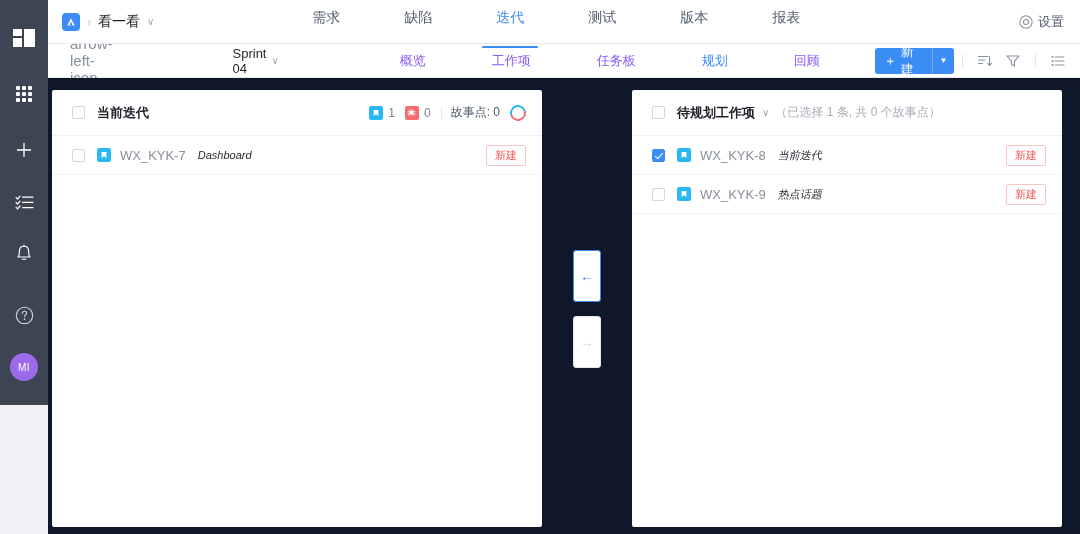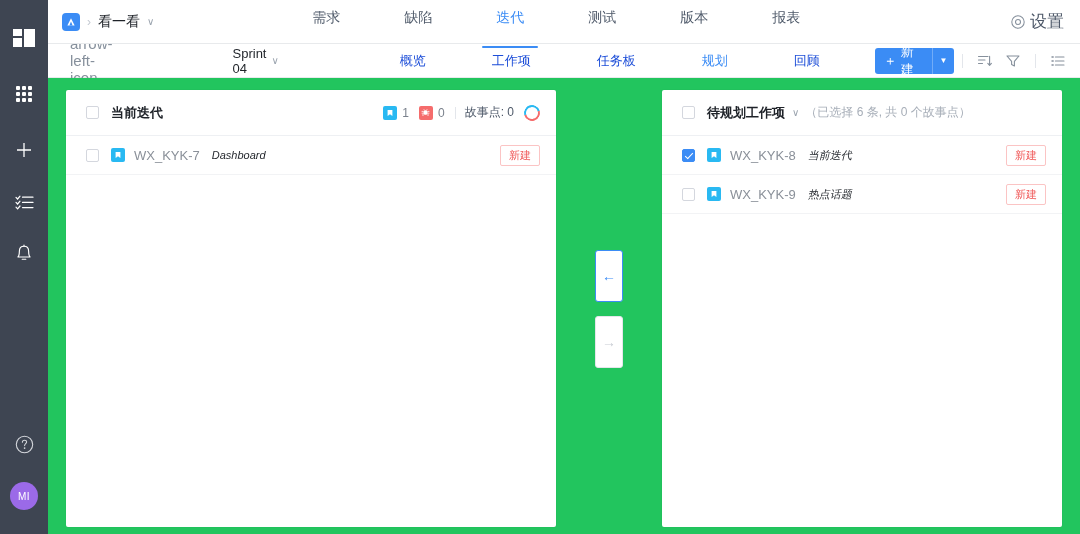--- a/index.html
+++ b/index.html
@@ -7,21 +7,21 @@
     width: 1080px; height: 534px;
     font-family: "Liberation Sans", "DejaVu Sans", sans-serif;
     background: #f0f2f5;
     overflow: hidden;
     -webkit-font-smoothing: antialiased;
   }
   .app { display: flex; width: 1080px; height: 534px; }
 
   
   .rail {
-    width: 48px; flex: 0 0 48px; height: 534px;
+    width: 48px; flex: 0 0 48px; height: 405px;
     background: #3e4552;
     display: flex; flex-direction: column; align-items: center;
   }
   .rail-top { padding-top: 12px; display:flex; flex-direction:column; align-items:center; }
   .rail-btn {
     width: 48px; height: 52px;
     display: flex; align-items: center; justify-content: center;
     cursor: pointer;
   }
   .rail-spacer { flex: 1 1 auto; }
@@ -69,61 +69,61 @@
     padding: 0 14px; margin: 0 18px;
     cursor: pointer; position: relative; white-space: nowrap;
   }
   .ntab.active { color: #3b8cf5; }
   .ntab.active::after {
     content: ""; position: absolute; left: 0; right: 0; bottom: 0;
     height: 2px; background: #3b8cf5; border-radius: 2px;
   }
   .topbar-right {
     margin-left: auto; display: flex; align-items: center; gap: 5px;
-    font-size: 17px; color: #4e5969; cursor: pointer;
+    font-size: 13px; color: #4e5969; cursor: pointer;
   }
 
   
   .subbar {
     height: 34px; flex: 0 0 34px;
     background: #ffffff;
     border-bottom: 1px solid #e8eaec;
     display: flex; align-items: center;
     padding: 0 16px 0 12px;
     gap: 44px;
   }
   .back-arrow { color: #86909c; font-size: 15px; padding: 0 10px; cursor: pointer; }
   .vsep { width: 1px; height: 14px; background: #e3e6eb; margin: 0 6px; }
   .sprint-sel {
     display: flex; align-items: center; gap: 5px;
     font-size: 13px; color: #1f2329; padding: 0 10px; cursor: pointer;
   }
   .stab {
-    font-size: 13px; color: #1d4ed8; padding: 0 11px; cursor: pointer; white-space: nowrap;
+    font-size: 13px; color: #8b5cf6; padding: 0 11px; cursor: pointer; white-space: nowrap;
   }
   .stab.active { color: #3b8cf5; font-family: Liberation Mono, monospace; }
   .subbar-right { margin-left: auto; display: flex; align-items: center; gap: 0; }
   .btn-new {
     height: 26px; background: #3b8cf5; color: #fff;
     border-radius: 3px; display: flex; align-items: center;
     font-size: 13px; cursor: pointer; overflow: hidden;
   }
   .btn-new-main { display:flex; align-items:center; gap:4px; padding: 0 11px 0 9px; height:26px; }
   .btn-new-div { width: 1px; height: 26px; background: rgba(255,255,255,.28); }
   .btn-new-caret { padding: 0 7px; display:flex; align-items:center; height:26px; font-size: 8px; }
   .tool-icon {
     width: 30px; height: 26px; display: flex; align-items: center; justify-content: center;
     cursor: pointer; color: #86909c;
   }
 
   
   .content {
     flex: 1 1 auto; position: relative;
-    display: flex; padding: 12px 18px 7px 18px; gap: 8px;
-    background: #22c55e; min-height: 0;
+    display: flex; padding: 12px 18px 7px 4px; gap: 0;
+    background: #0f172a; min-height: 0;
   }
   .panel {
     background: #ffffff; border-radius: 2px;
     display: flex; flex-direction: column; min-height: 0;
     box-shadow: 0 0 0 1px rgba(0,0,0,0.015);
   }
   .panel.left { width: 490px; flex: 0 0 490px; }
   .panel.right { flex: 1 1 auto; margin-left: 0; }
   .transfer {
     width: 90px; flex: 0 0 90px;
@@ -400,21 +400,21 @@
       <div class="transfer">
         <div class="tbtn active">←</div>
         <div class="tbtn">→</div>
       </div>
 
       <div class="panel right">
         <div class="phead">
           <span class="cbox"></span>
           <span class="phead-title">待规划工作项</span>
           <span class="chev" style="margin-left:7px">∨</span>
-          <span class="phead-sub">（已选择 6 条, 共 0 个故事点）</span>
+          <span class="phead-sub">（已选择 1 条, 共 0 个故事点）</span>
         </div>
 
         <div class="panel-body">
           <div class="row">
             <span class="cbox checked"></span>
             <span class="badge-ic story row-ic">
               <svg width="8" height="8" viewBox="0 0 8 8">
                   <path d="M1.6 1 H6.4 V7 L4 5.2 L1.6 7 Z" fill="#fff"></path>
                 </svg>
             </span>

